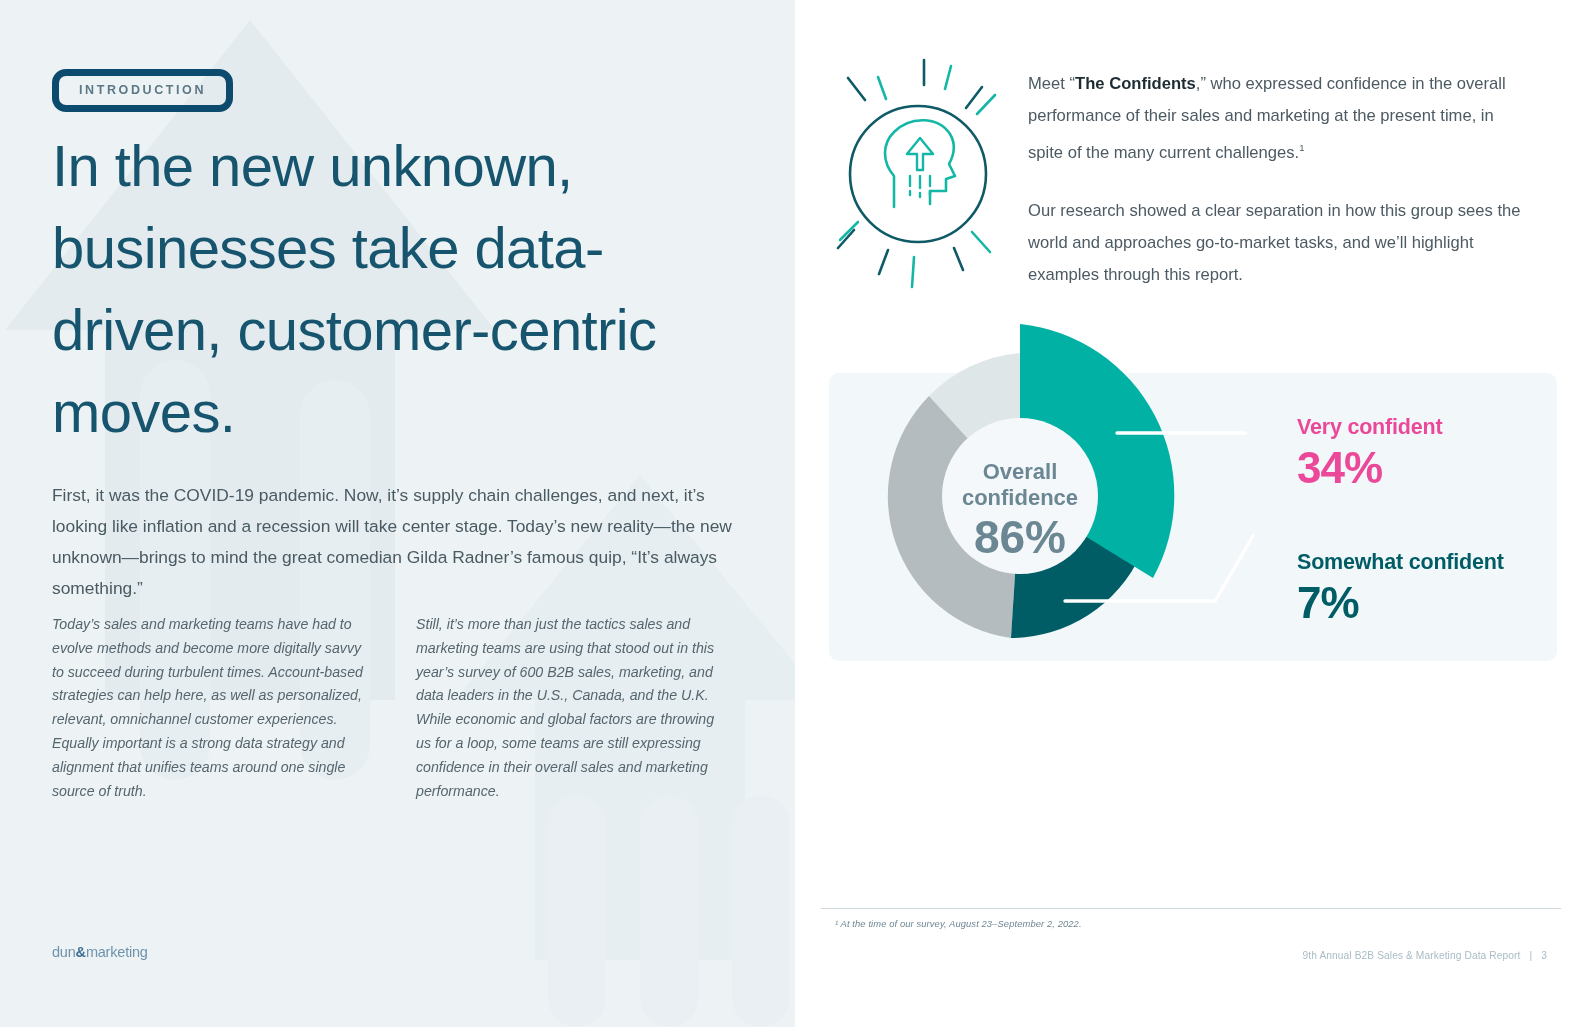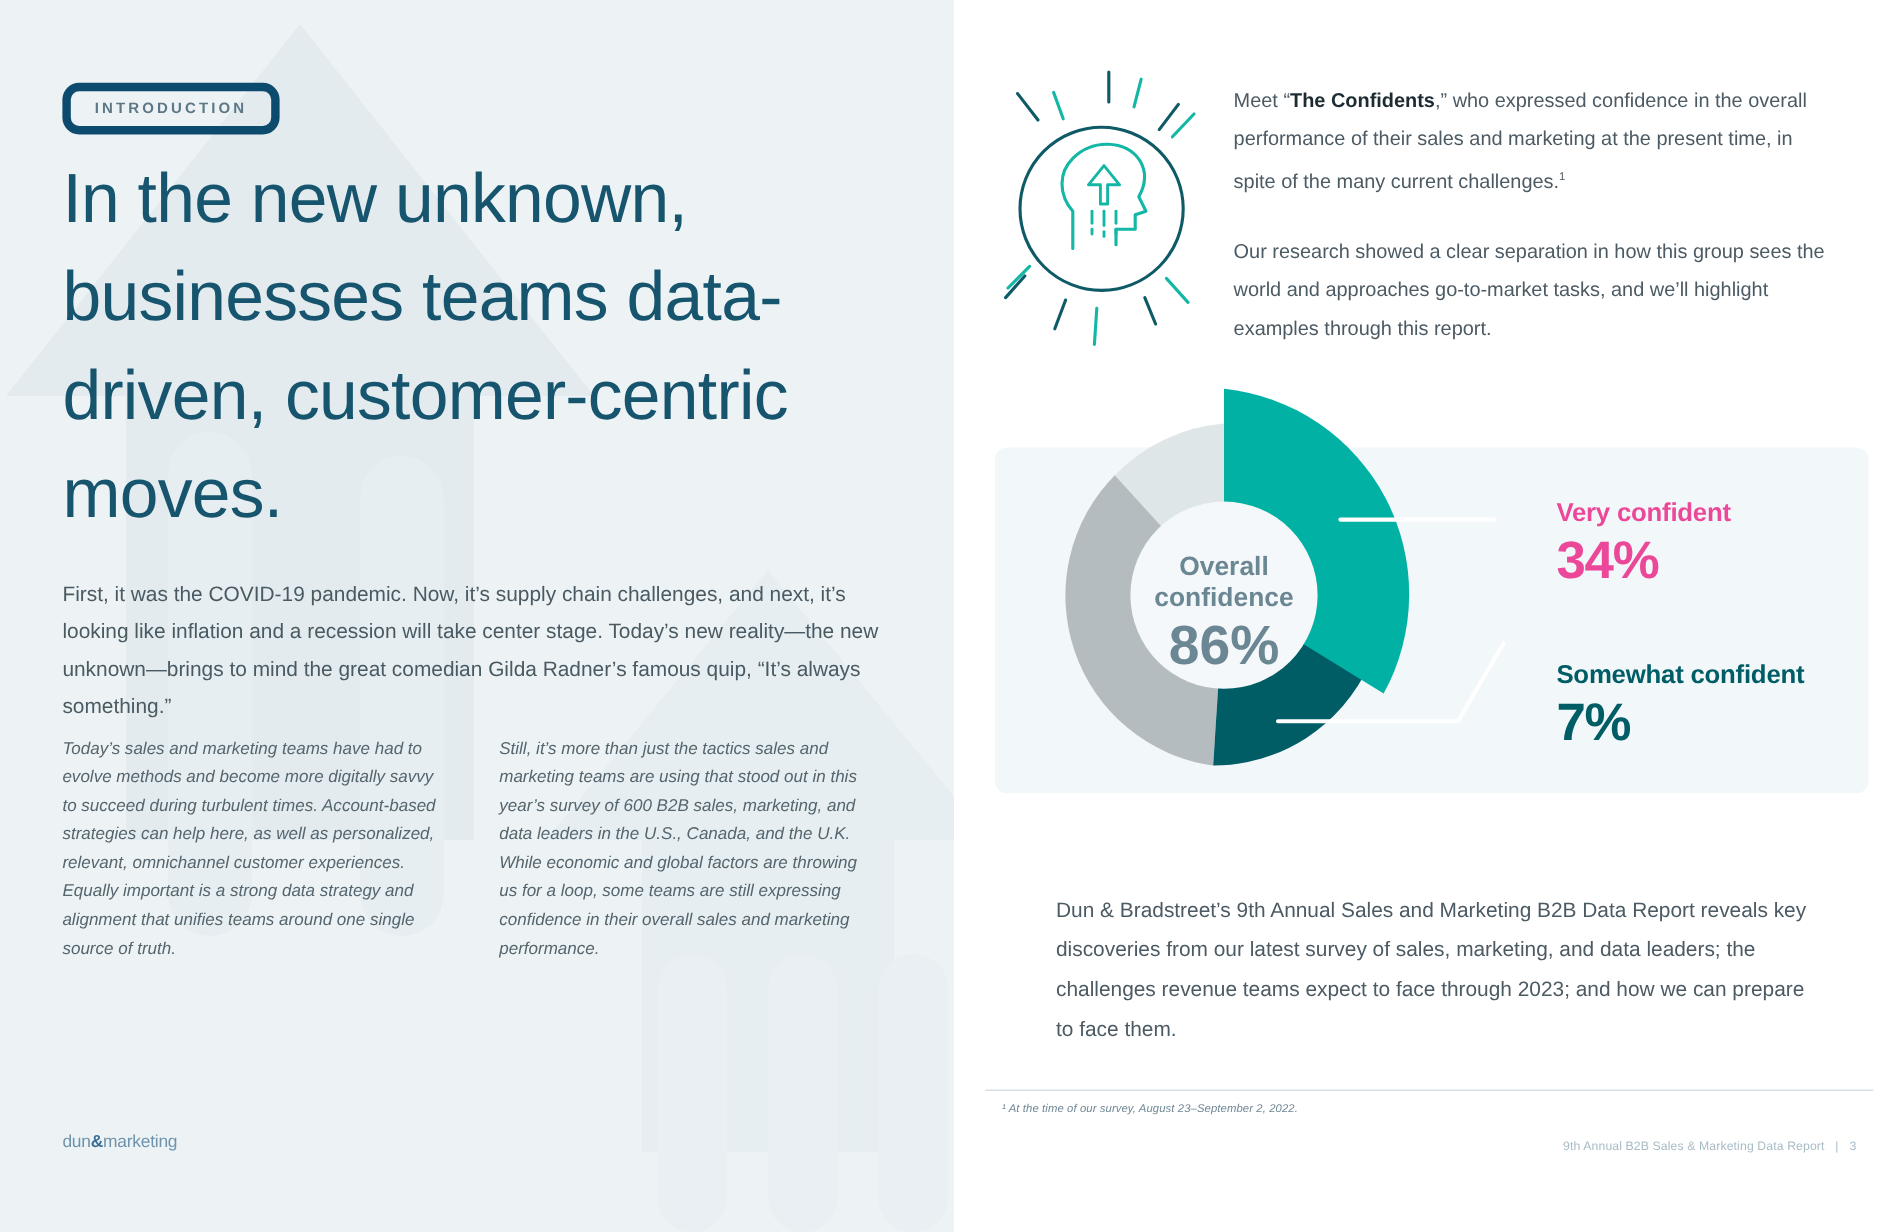--- a/index.html
+++ b/index.html
@@ -118,21 +118,21 @@
     </g>
     <g fill="#e9eff2">
       <rect x="548" y="795" width="58" height="232" rx="29"></rect>
       <rect x="640" y="795" width="58" height="232" rx="29"></rect>
       <rect x="732" y="795" width="58" height="232" rx="29"></rect>
     </g>
   </svg>
 
   <div id="intro-badge">INTRODUCTION</div>
 
-  <h1 id="headline">In the new unknown, businesses teams data-driven, customer-centric moves.</h1>
+  <h1 id="headline">In the new unknown, businesses take data-driven, customer-centric moves.</h1>
 
   <p id="lead-paragraph">First, it was the COVID-19 pandemic. Now, it’s supply chain challenges, and next, it’s looking like inflation and a recession will take center stage. Today’s new reality—the new unknown—brings to mind the great comedian Gilda Radner’s famous quip, “It’s always something.”</p>
 
   <div id="two-col">
     <div class="col">Today’s sales and marketing teams have had to evolve methods and become more digitally savvy to succeed during turbulent times. Account-based strategies can help here, as well as personalized, relevant, omnichannel customer experiences. Equally important is a strong data strategy and alignment that unifies teams around one single source of truth.</div>
     <div class="col">Still, it’s more than just the tactics sales and marketing teams are using that stood out in this year’s survey of 600 B2B sales, marketing, and data leaders in the U.S., Canada, and the U.K. While economic and global factors are throwing us for a loop, some teams are still expressing confidence in their overall sales and marketing performance.</div>
   </div>
 
   <div id="db-logo"><span>dun</span><span class="amp">&amp;</span><span>marketing</span></div>
 </div>
@@ -218,19 +218,18 @@
       <div class="cl-label">Very confident</div>
       <div class="cl-value">34%</div>
     </div>
 
     <div class="callout" id="callout-somewhat">
       <div class="cl-label">Somewhat confident</div>
       <div class="cl-value">7%</div>
     </div>
   </div>
 
-  <p id="closing-paragraph">Dun &amp; Bradstreet’s 9th Annual Sales and Marketing B2B Data Report reveals key discoveries from our latest survey of sales, marketing, and data leaders; the challenges revenue teams expect to face through 2023; and how we can prepare to face them.</p>
 
   <div id="footnote-rule"></div>
   <div id="footnote">¹ At the time of our survey, August 23–September 2, 2022.</div>
 
   <div id="page-footer"><span>9th Annual B2B Sales &amp; Marketing Data Report</span><span class="sep">|</span><span>3</span></div>
 </div>
 
 </body></html>

